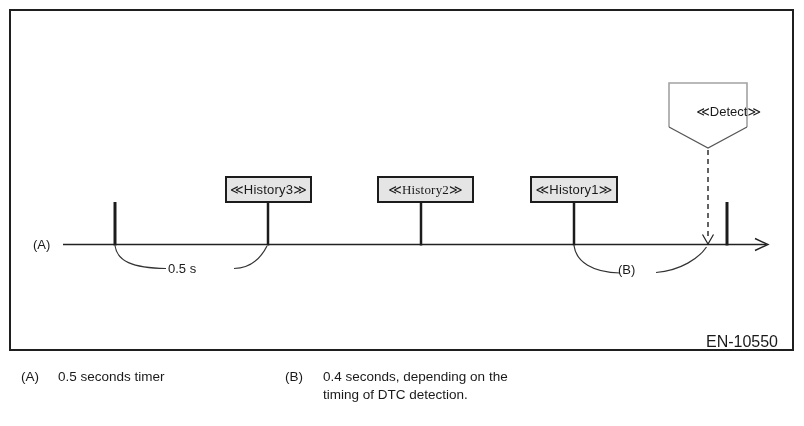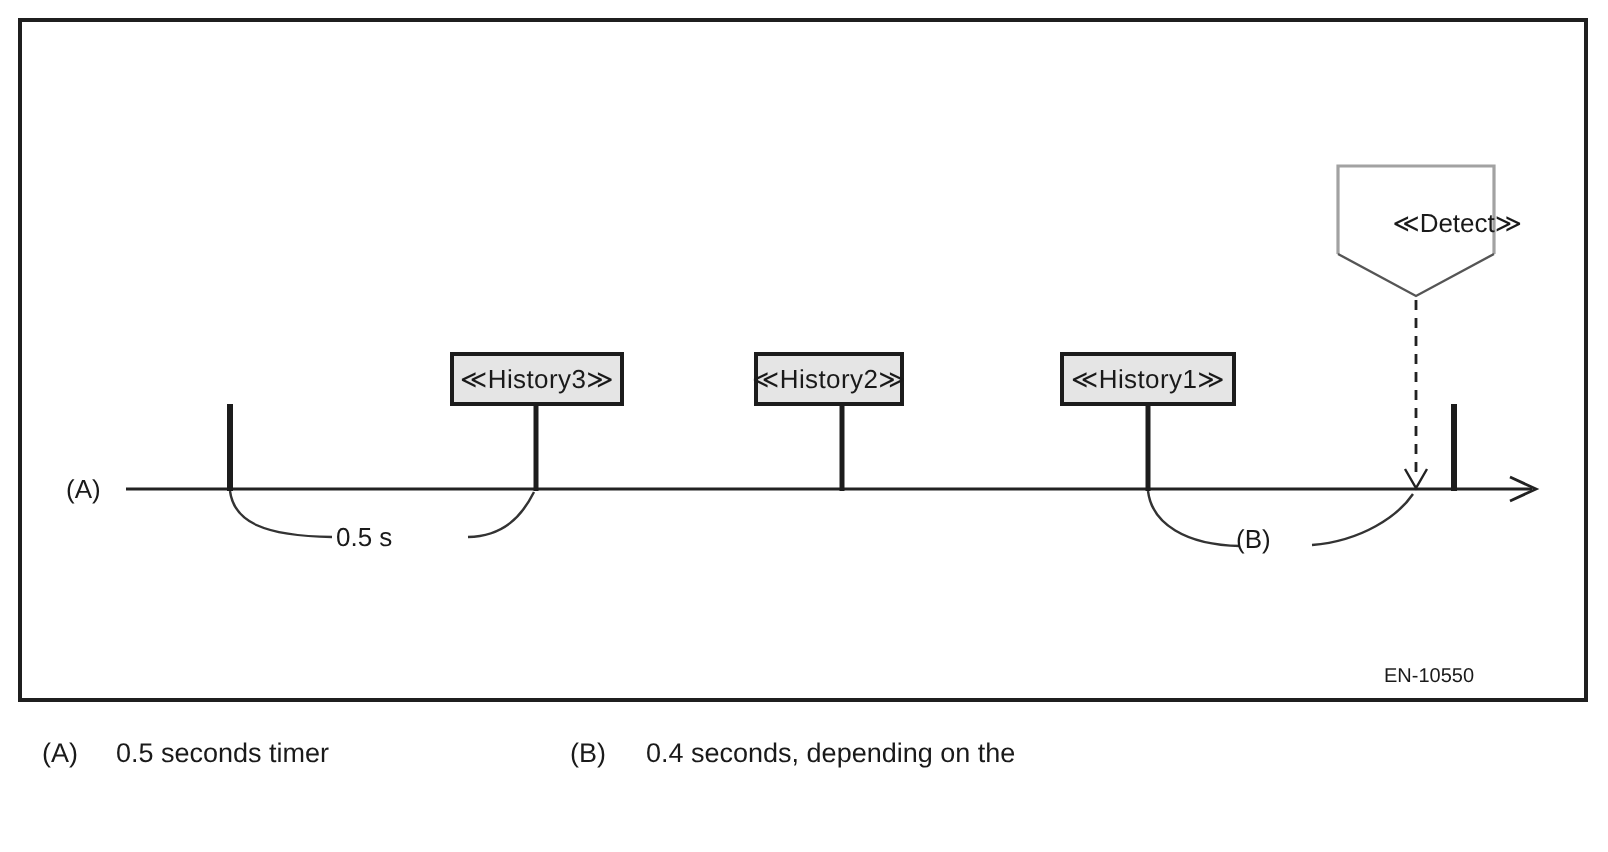--- a/index.html
+++ b/index.html
@@ -53,22 +53,22 @@
     width: 92px;
     text-align: right;
     font-size: 13px;
     white-space: nowrap;
   }
   .center-label { text-align: left; }
   .figure-code {
     position: absolute;
     left: 692px; top: 333px;
     width: 100px;
-    text-align: left;
-    font-size: 10px;
+    text-align: center;
+    font-size: 16px;
     color: #1a1a1a;
   }
   .legend {
     position: absolute;
     left: 0; top: 366px;
     width: 804px;
     font-size: 13.5px;
     line-height: 18px;
     color: #1a1a1a;
   }
@@ -109,37 +109,38 @@
 
     <line x1="708" y1="150" x2="708" y2="236" stroke="#222222" stroke-width="1.4" stroke-dasharray="5 4"></line>
     <polyline points="702.5,234.5 708,244 713.5,234.5" fill="none" stroke="#222222" stroke-width="1.2"></polyline>
   </svg>
 
   <div class="abs diagram-text" style="left:33px; top:237px;">(A)</div>
 
   <div class="history-box" style="left:225px; width:87px;">
     <span>≪History3≫</span>
   </div>
-  <div class="history-box" style="left:377px; width:75px;">
+  <div class="history-box" style="left:377px; width:97px;font-family:Liberation Serif, serif;">
     <span>≪History2≫</span>
   </div>
   <div class="history-box" style="left:530px; width:88px;">
     <span>≪History1≫</span>
   </div>
 
   <div class="detect-label">≪Detect≫</div>
 
   <div class="abs diagram-text center-label" style="left:168px; top:261px; width:64px;">0.5 s</div>
 
   <div class="abs diagram-text center-label" style="left:618px; top:262px; width:44px;">(B)</div>
 
   <div class="figure-code">EN-10550</div>
 
   <div class="legend">
     <div class="legend-key-a">(A)</div>
     <div class="legend-text-a">0.5 seconds timer</div>
     <div class="legend-key-b">(B)</div>
     <div class="legend-text-b">
       <div class="legend-line">0.4 seconds, depending on the</div>
+      <div class="legend-line">timing of DTC detection.</div>
     </div>
   </div>
 
 </div>
 
 </body></html>

